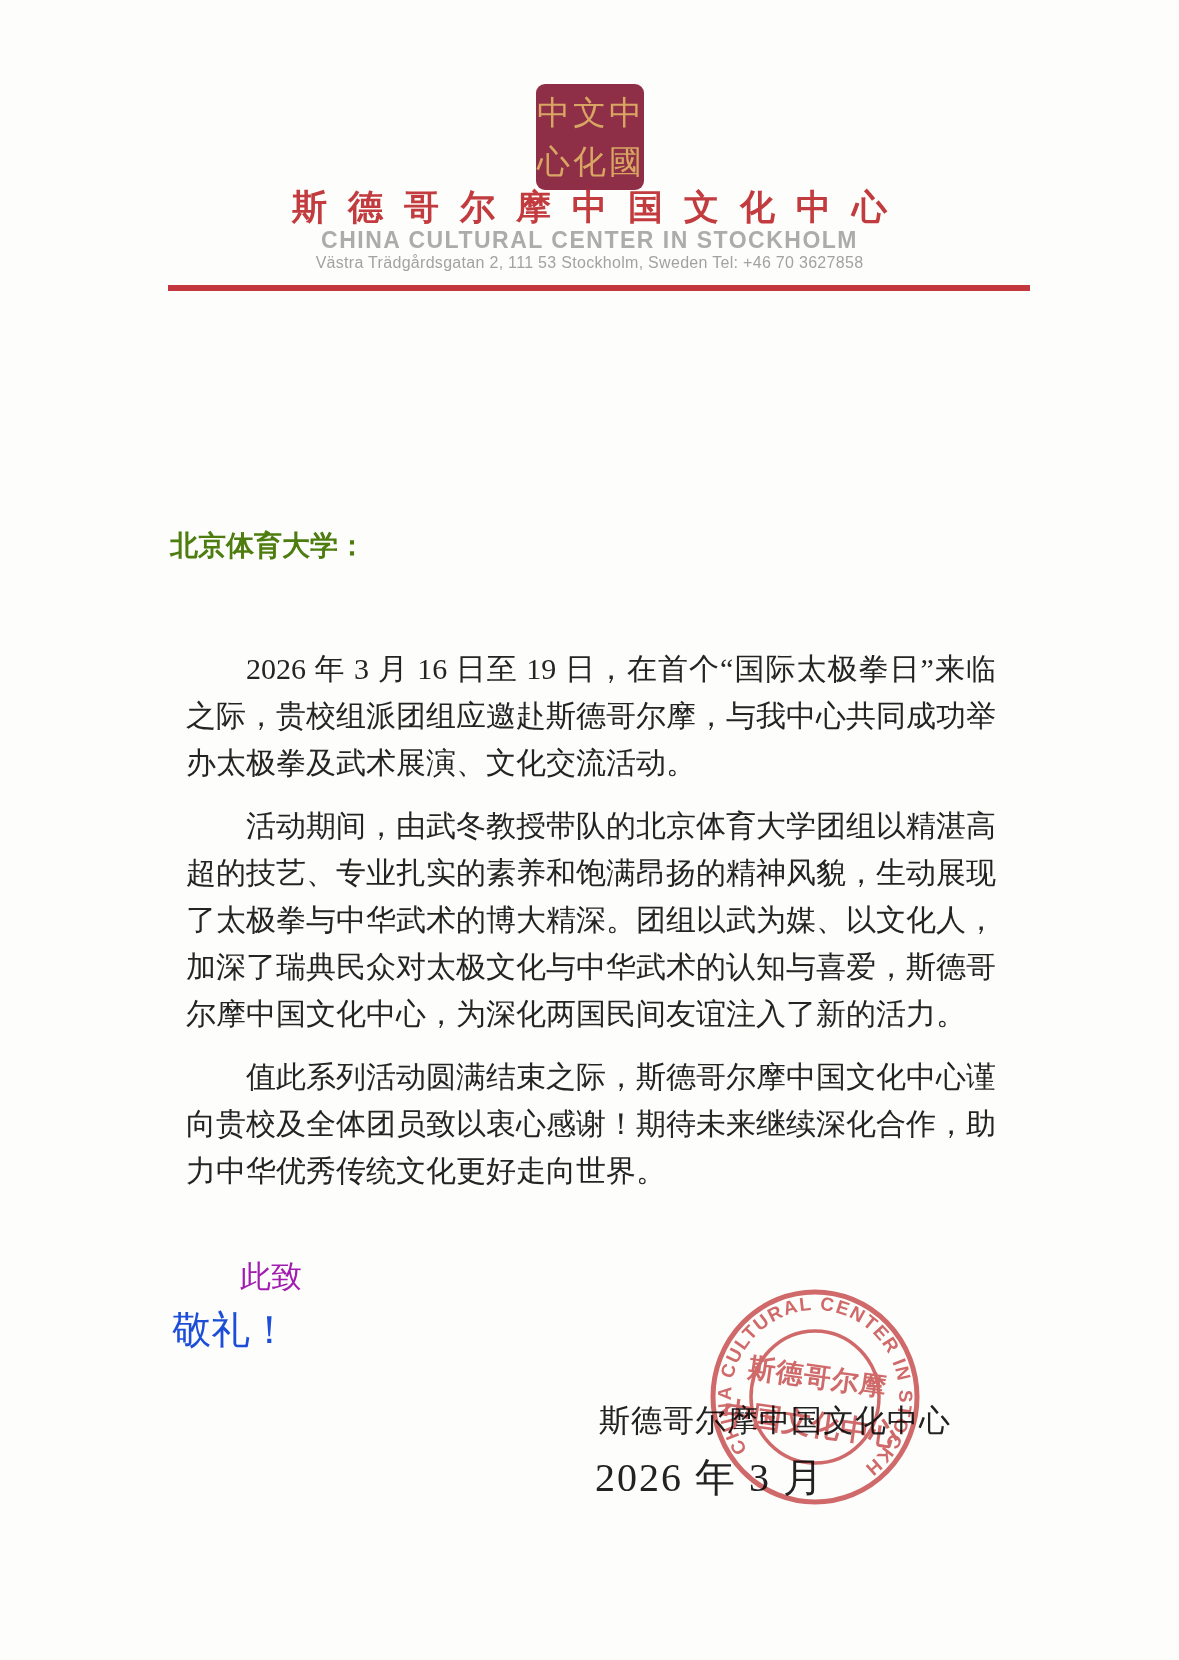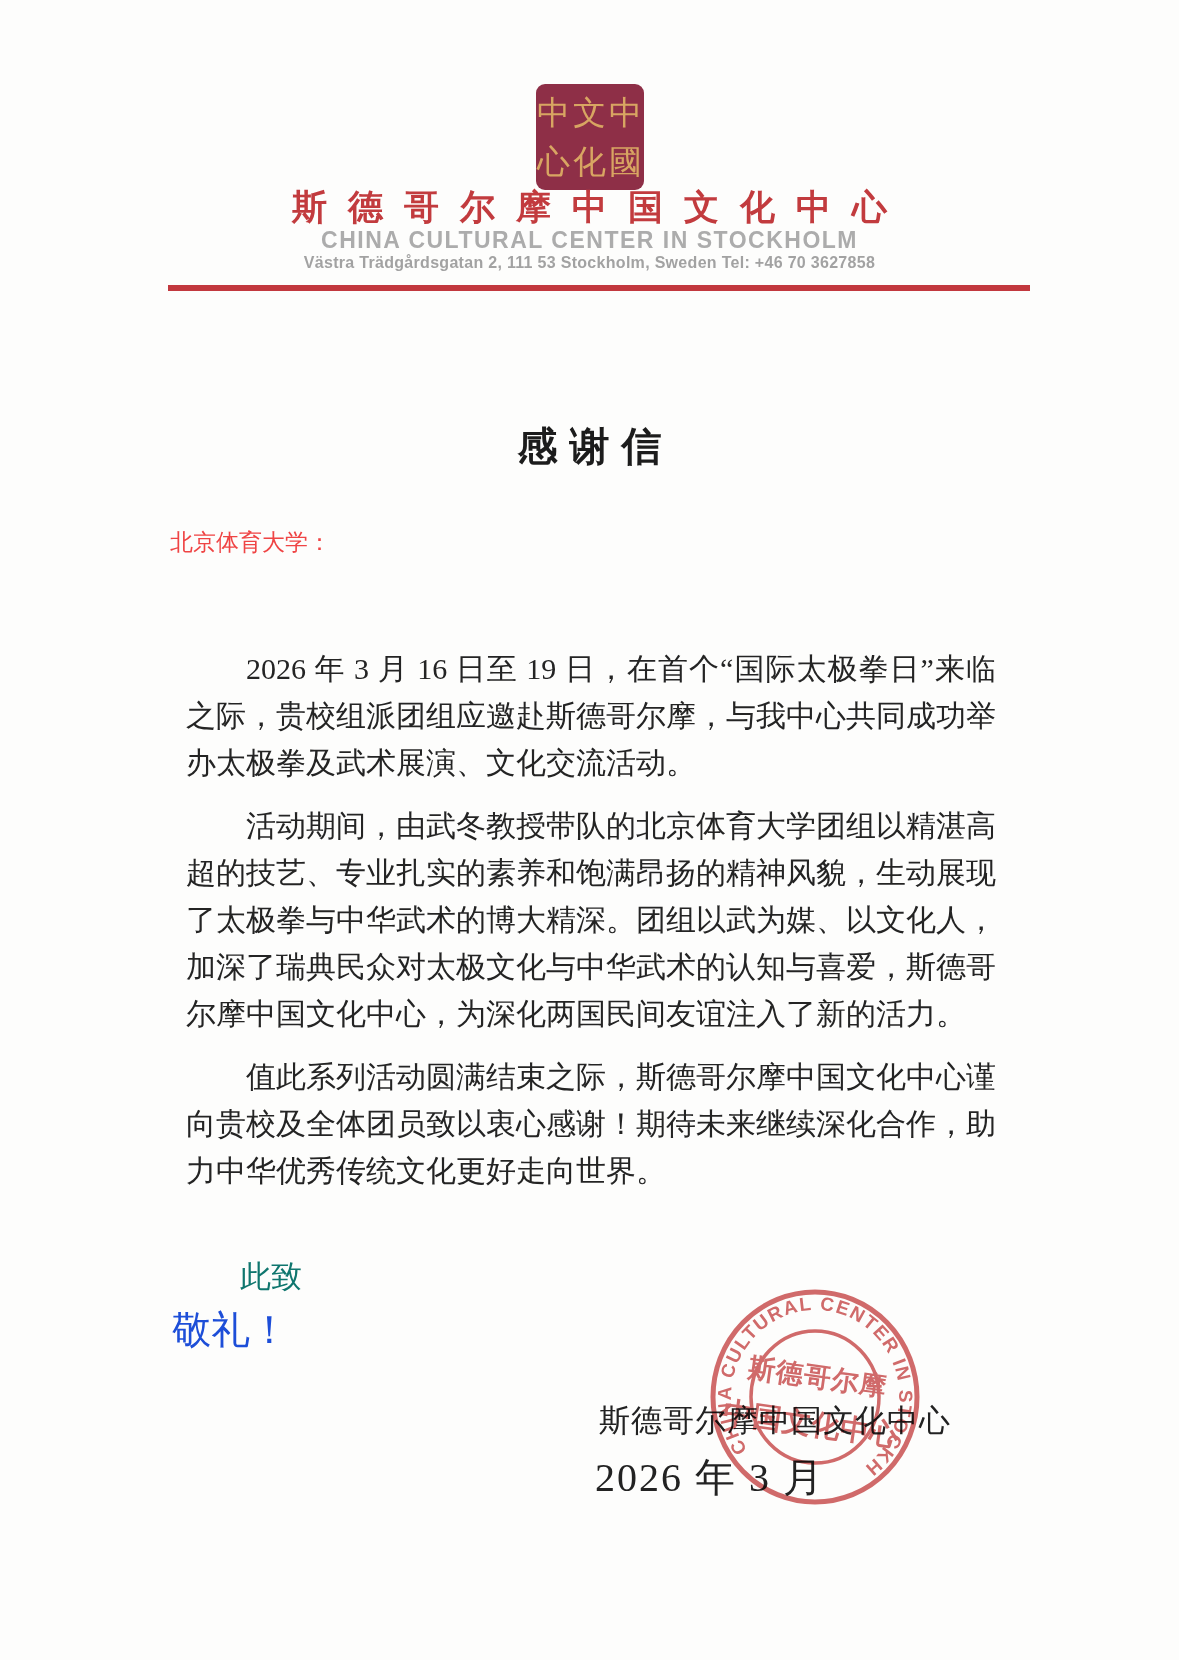--- a/index.html
+++ b/index.html
@@ -26,37 +26,37 @@
     letter-spacing:21px;text-indent:21px;white-space:nowrap;
   }
   .org-en{
     position:absolute;top:227px;left:0;width:100%;text-align:center;
     color:#ACACAC;font-family:"Liberation Sans","DejaVu Sans",sans-serif;
     font-size:23px;font-weight:bold;letter-spacing:1.5px;white-space:nowrap;
   }
   .org-addr{
     position:absolute;top:254px;left:0;width:100%;text-align:center;
     color:#A2A2A2;font-family:"Liberation Sans","DejaVu Sans",sans-serif;
-    font-size:16px;font-weight:700;letter-spacing:0.3px;white-space:nowrap;
+    font-size:16px;font-weight:400;letter-spacing:0.3px;white-space:nowrap;
   }
   .red-rule{position:absolute;top:285px;left:168px;width:862px;height:6px;background:#C2383E;}
   
   .letter-title{
     position:absolute;top:419px;left:0;width:100%;text-align:center;
     font-size:40px;font-weight:bold;color:#1c1c1c;
     letter-spacing:12px;text-indent:12px;
   }
-  .salutation{position:absolute;top:527px;left:170px;font-size:23px;color:#ef4444;}
+  .salutation{position:absolute;top:527px;left:170px;font-size:28px;color:#4d7c0f;font-weight:bold;}
   .body-text{
     position:absolute;top:629px;left:170px;width:842px;
     font-size:30px;line-height:47px;color:#242424;
     text-align:justify;
   }
   .body-text p{margin:16px;text-indent:2em;word-break:break-all;}
-  .closing-cizhi{position:absolute;top:1256px;left:240px;font-size:31px;color:#0f766e;}
+  .closing-cizhi{position:absolute;top:1256px;left:240px;font-size:31px;color:#a21caf;}
   .closing-jingli{position:absolute;top:1303px;left:172px;font-size:39px;color:#1d4ed8;}
   .signature-line{
     position:absolute;top:1400px;left:575px;width:400px;text-align:center;
     font-size:31px;color:#222;letter-spacing:1px;white-space:nowrap;
   }
   .signature-date{
     position:absolute;top:1450px;left:595px;width:400px;text-align:left;
     font-size:40px;color:#222;letter-spacing:2px;white-space:nowrap;
   }
   
@@ -92,21 +92,20 @@
       <span class="seal-char">中</span>
       <span class="seal-char">國</span>
     </div>
   </div>
 
   <div class="org-cn">斯德哥尔摩中国文化中心</div>
   <div class="org-en">CHINA CULTURAL CENTER IN STOCKHOLM</div>
   <div class="org-addr">Västra Trädgårdsgatan 2, 111 53 Stockholm, Sweden Tel: +46 70 3627858</div>
   <div class="red-rule"></div>
 
-  <div class="letter-title">感谢信</div>
   <div class="salutation">北京体育大学：</div>
 
   <div class="body-text">
     <p>2026 年 3 月 16 日至 19 日，在首个“国际太极拳日”来临之际，贵校组派团组应邀赴斯德哥尔摩，与我中心共同成功举办太极拳及武术展演、文化交流活动。</p>
     <p>活动期间，由武冬教授带队的北京体育大学团组以精湛高超的技艺、专业扎实的素养和饱满昂扬的精神风貌，生动展现了太极拳与中华武术的博大精深。团组以武为媒、以文化人，加深了瑞典民众对太极文化与中华武术的认知与喜爱，斯德哥尔摩中国文化中心，为深化两国民间友谊注入了新的活力。</p>
     <p>值此系列活动圆满结束之际，斯德哥尔摩中国文化中心谨向贵校及全体团员致以衷心感谢！期待未来继续深化合作，助力中华优秀传统文化更好走向世界。</p>
   </div>
 
   <div class="closing-cizhi">此致</div>
   <div class="closing-jingli">敬礼！</div>

